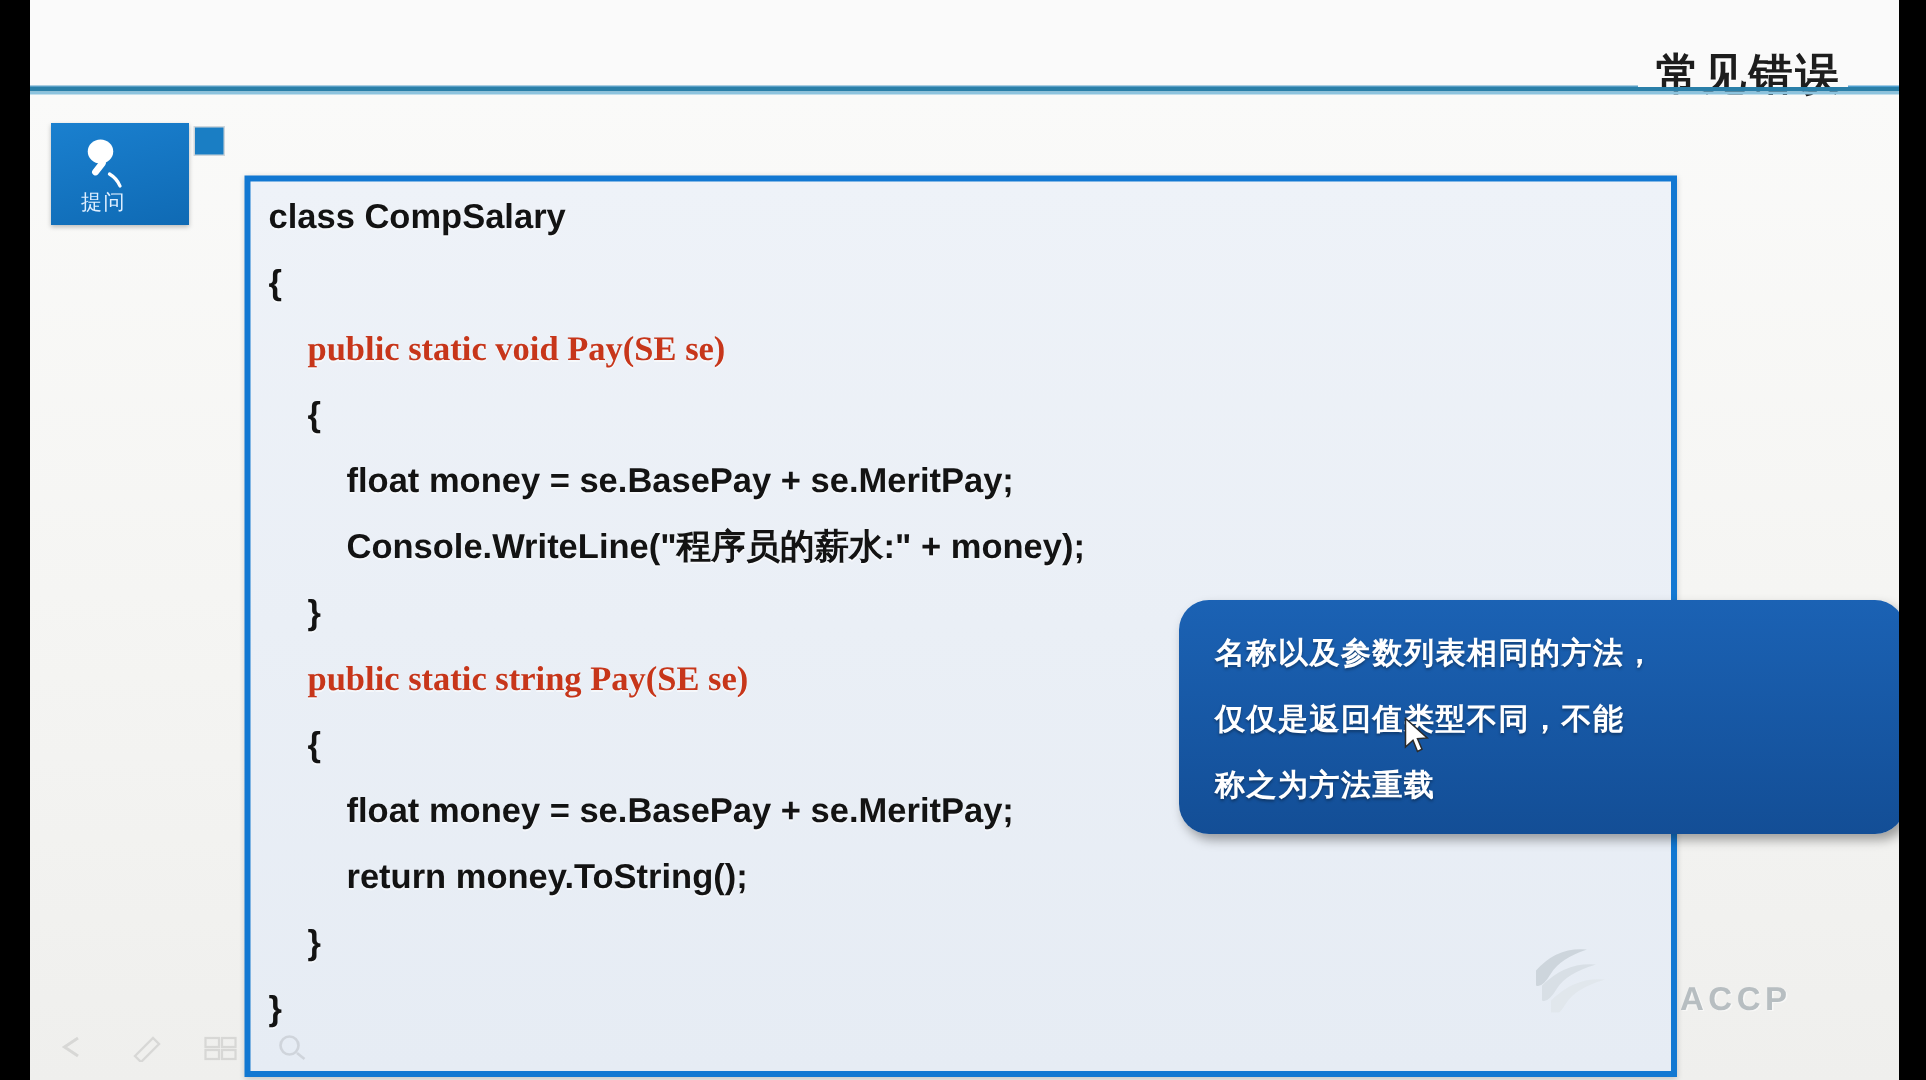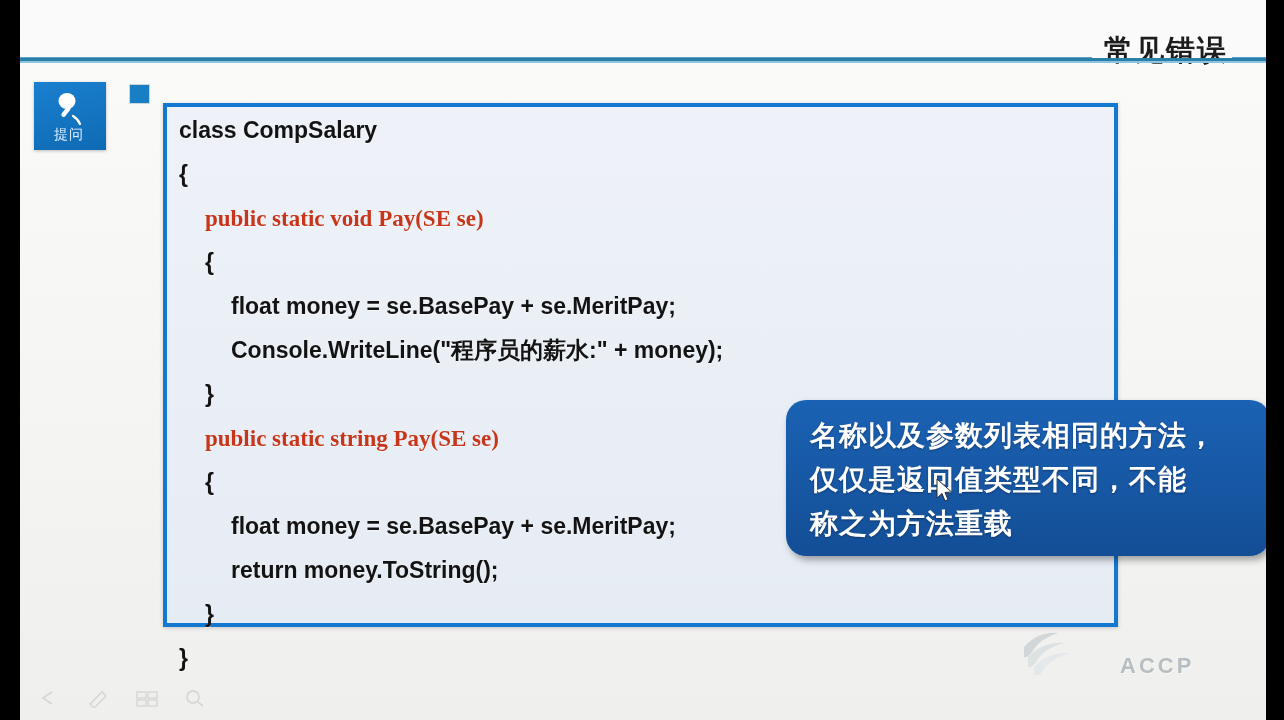--- a/index.html
+++ b/index.html
@@ -92,20 +92,21 @@
   
   #ask-badge {
     position: absolute;
     left: 14px;
     top: 82px;
     width: 72px;
     height: 68px;
     background: #1275c4;
     background: linear-gradient(165deg,#1a80cf 0%, #0f6ab4 100%);
     box-shadow: 0 1px 3px rgba(0,0,0,.25);
+    padding-left: 20px;
   }
   #ask-badge .mic {
     position: absolute;
     left: 20px;
     top: 10px;
   }
   #ask-badge .ask-label {
     position: absolute;
     left: 0;
     bottom: 6px;
@@ -135,23 +136,23 @@
     color: #141414;
     letter-spacing: 1px;
     white-space: nowrap;
     line-height: 1.2;
   }
 
   
   #code-box {
     position: absolute;
     left: 143px;
-    top: 103px;
+    top: 117px;
     width: 955px;
-    height: 524px;
+    height: 601px;
     background: #e9eef5;
     background: linear-gradient(180deg,#eef2f8 0%, #e6ecf4 100%);
     border: 4px solid #1278d2;
     box-sizing: border-box;
     box-shadow: 0 1px 4px rgba(0,0,0,.18);
   }
   #code-lines {
     position: absolute;
     left: 12px;
     top: 12px;
@@ -179,21 +180,21 @@
     width: 484px;
     height: 156px;
     background: #1557a6;
     background: linear-gradient(180deg,#1b62b4 0%, #134e96 100%);
     border-radius: 20px;
     box-shadow: 3px 4px 7px rgba(0,0,0,.35);
     box-sizing: border-box;
     padding: 14px 20px 0 24px;
   }
   #callout .callout-line {
-    font-size: 28px;
+    font-size: 20px;
     font-weight: 700;
     color: #ffffff;
     line-height: 44px;
     letter-spacing: 1px;
     white-space: nowrap;
     text-shadow: 0 1px 2px rgba(0,0,0,.35);
   }
 
   
   #mouse-cursor {

